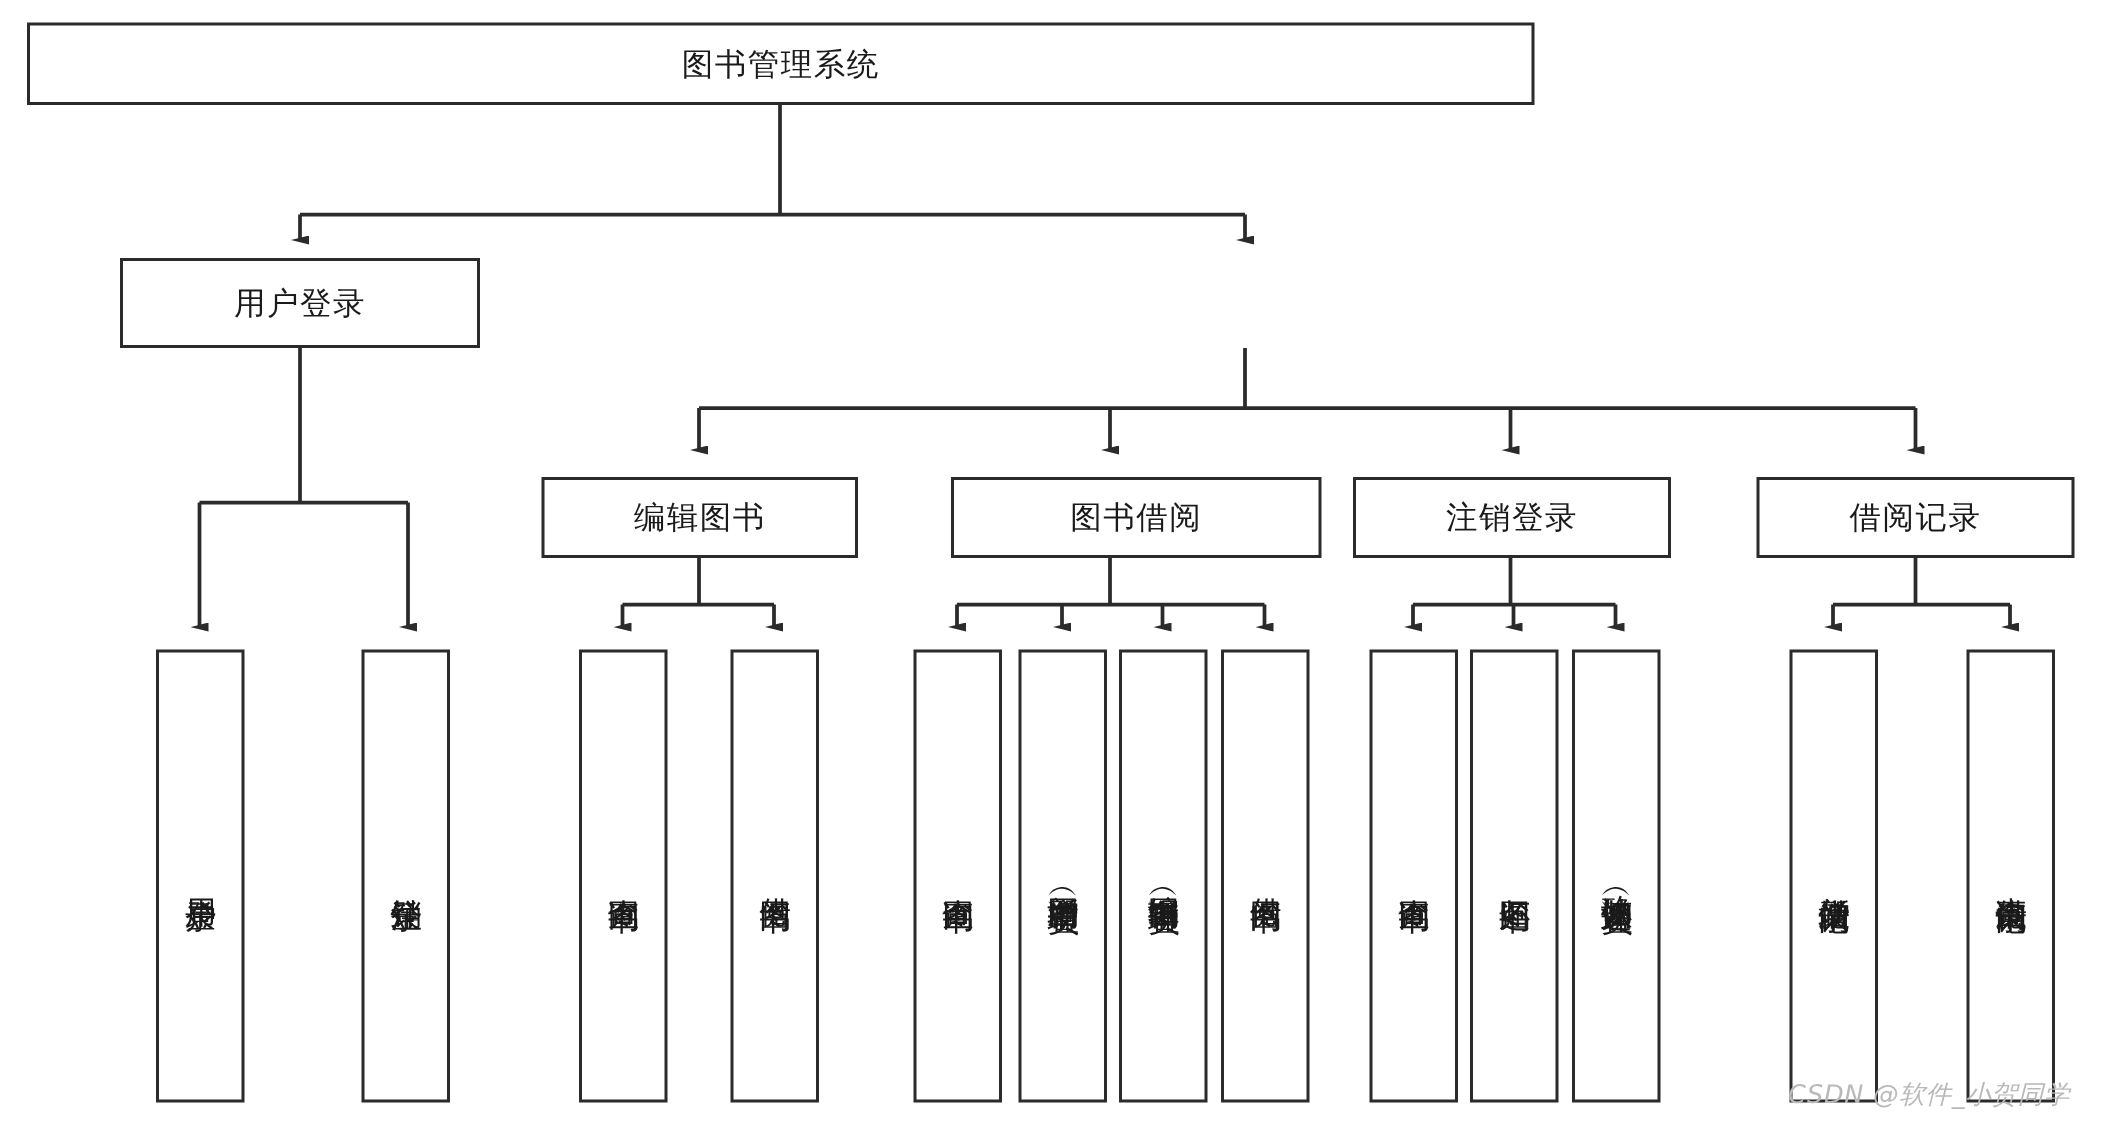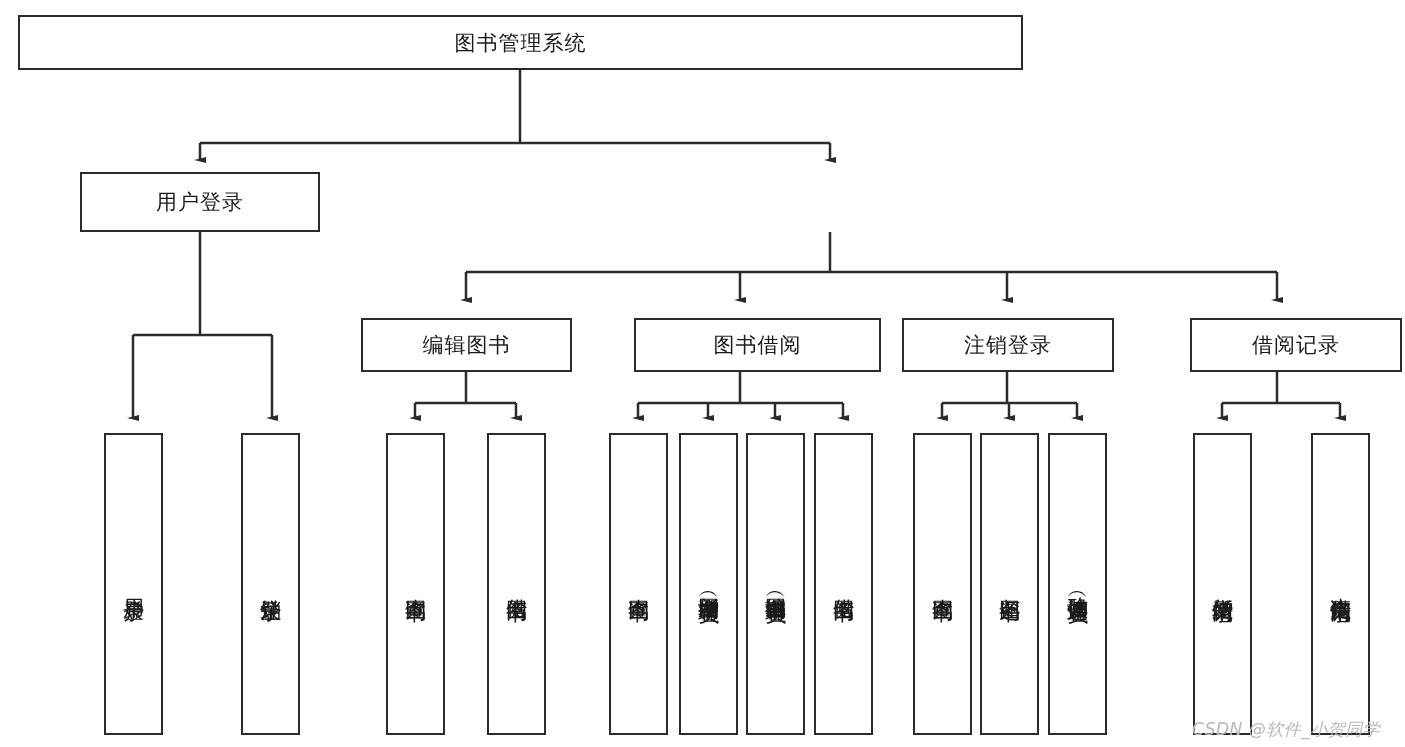--- a/index.html
+++ b/index.html
@@ -117,21 +117,21 @@
     </g>
   </svg>
 
   <div class="node horiz" style="left:18px; top:15px; width:1005px; height:55px;">图书管理系统</div>
 
   <div class="node horiz" style="left:80px; top:172px; width:240px; height:60px;">用户登录</div>
 
   <div class="node horiz" style="left:361px; top:318px; width:211px; height:54px;">编辑图书</div>
   <div class="node horiz" style="left:634px; top:318px; width:247px; height:54px;">图书借阅</div>
   <div class="node horiz" style="left:902px; top:318px; width:212px; height:54px;">注销登录</div>
-  <div class="node horiz" style="left:1171px; top:318px; width:212px; height:54px;margin-left:19px;">借阅记录</div>
+  <div class="node horiz" style="left:1171px; top:318px; width:212px; height:54px;">借阅记录</div>
 
   <div class="node vert" style="left:104px; top:433px; width:59px; height:302px;">
     <span class="vtext">用户登录</span>
   </div>
   <div class="node vert" style="left:241px; top:433px; width:59px; height:302px;">
     <span class="vtext">注销登录</span>
   </div>
 
   <div class="node vert" style="left:386px; top:433px; width:59px; height:302px;">
     <span class="vtext">查询图书</span>

